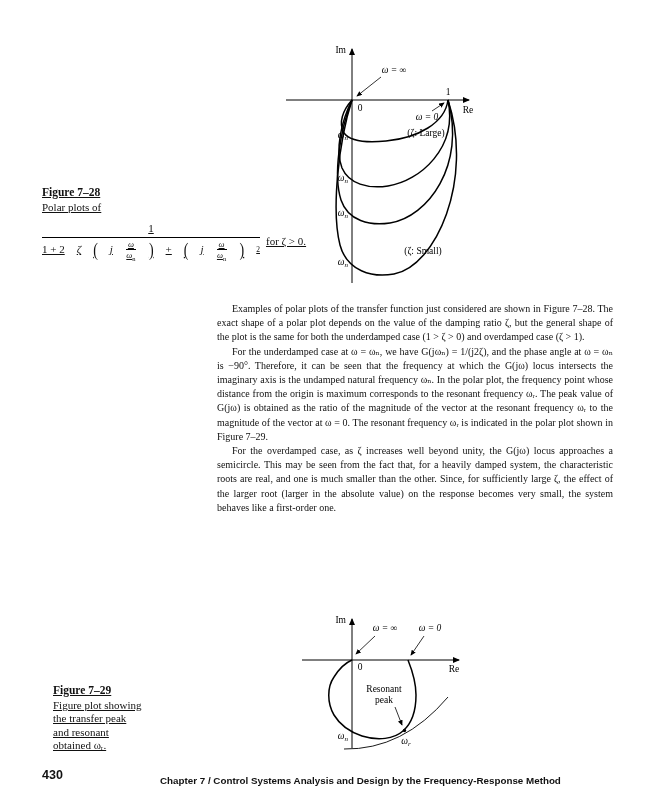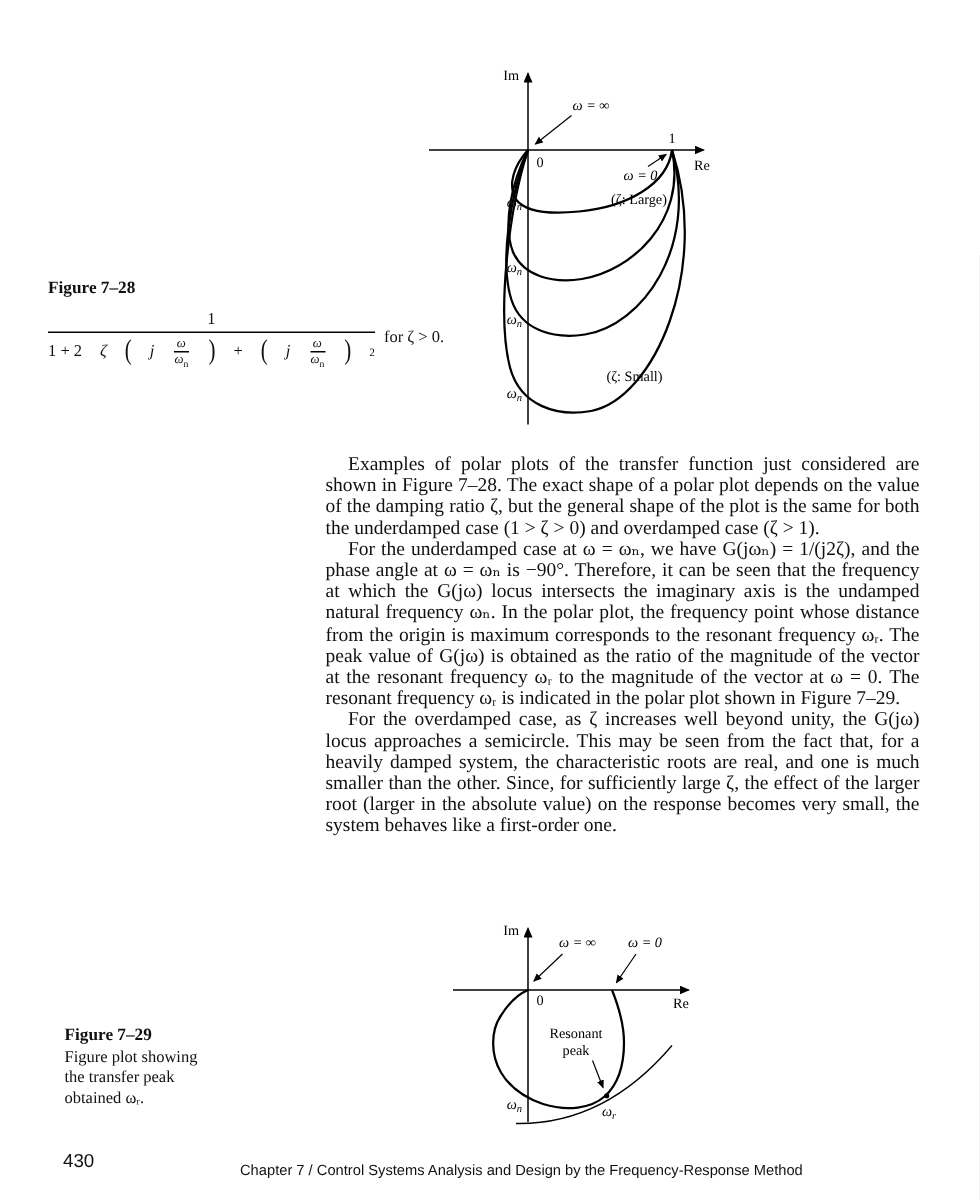--- a/index.html
+++ b/index.html
@@ -3,60 +3,61 @@
 <meta charset="utf-8">
 <style>
   html,body { margin:0; padding:0; background:#e8e8e8; }
   .page {
     position:relative; width:653px; height:800px; margin:0 auto;
     background:#ffffff; color:#111;
     font-family:"Liberation Serif","DejaVu Serif",serif;
     overflow:hidden;
   }
   
-  .fig-caption { position:absolute; left:32px; width:200px; font-size:11px; line-height:13.2px; }
+  .fig-caption { position:absolute; left:42px; width:200px; font-size:11px; line-height:13.2px;text-decoration:underline; }
   .fig-caption .fig-title { font-weight:bold; font-size:11.5px; margin-bottom:2px; }
   
   .formula { margin-top:8px; display:flex; align-items:center; gap:6px; font-size:11px; }
   .bigfrac { display:inline-flex; flex-direction:column; align-items:center; }
   .bf-top { align-self:stretch; text-align:center; padding:0 3px 1px 3px; border-bottom:1px solid #000; }
   .bf-bot { display:flex; align-items:center; gap:12px; padding-top:2px; white-space:nowrap; }
   .sfrac { display:inline-flex; flex-direction:column; align-items:center; font-size:8.5px; line-height:1.12; margin:0 1px; vertical-align:middle; }
   .sf-t { border-bottom:1px solid #000; padding:0 2px 0 2px; }
   .sf-b { padding-top:0.5px; }
   .mi { font-style:italic; }
   .paren { display:inline-block; font-size:14px; transform:scaleY(1.35); font-weight:400; }
   .msup { font-size:7.5px; vertical-align:super; line-height:0; }
   .msub { font-size:6.5px; vertical-align:sub; line-height:0; }
   .forclause { white-space:nowrap; }
   
   .bodytext { position:absolute; left:217px; top:302px; width:396px;
-    font-size:13px; line-height:14.2px; text-align:justify; }
+    font-size:10px; line-height:14.2px; text-align:justify; }
   .bodytext p { margin:0; text-indent:15px; }
   
   svg.plot { position:absolute; overflow:visible; }
   svg .axis { stroke:#000; stroke-width:1; fill:none; }
   svg .curve { stroke:#000; stroke-width:1.5; fill:none; }
   svg .thin-arc { stroke:#000; stroke-width:0.9; fill:none; }
   svg .ptr { stroke:#000; stroke-width:0.8; fill:none; }
   svg text { font-family:"Liberation Serif","DejaVu Serif",serif; font-size:9.5px; fill:#000; }
   svg text.math { font-style:italic; }
   
   .footer { position:absolute; left:42px; top:765px; width:575px;
-    font-family:"Liberation Sans","DejaVu Sans",sans-serif; font-weight:normal; }
+    font-family:"Liberation Sans","DejaVu Sans",sans-serif; font-weight:bold; }
   .pageno { font-size:12.5px; }
   .chapter { position:absolute; left:118px; top:10px; font-size:9.8px; }
 </style>
 </head>
 <body>
 
 <div class="page">
 
   <div class="fig-caption" style="top:186px;">
     <div class="fig-title">Figure 7–28</div>
+    <div>Polar plots of</div>
     <div class="formula">
       <span class="bigfrac">
         <span class="bf-top">1</span>
         <span class="bf-bot">
           <span>1 + 2</span>
             <span class="mi">ζ</span>
             <span class="paren">(</span>
             <span class="mi">j</span>
             <span class="sfrac">
               <span class="sf-t mi">ω</span>
@@ -114,20 +115,21 @@
   <div class="bodytext">
     <p>Examples of polar plots of the transfer function just considered are shown in Figure 7–28. The exact shape of a polar plot depends on the value of the damping ratio ζ, but the general shape of the plot is the same for both the underdamped case (1 &gt; ζ &gt; 0) and overdamped case (ζ &gt; 1).</p>
     <p>For the underdamped case at ω = ωₙ, we have G(jωₙ) = 1/(j2ζ), and the phase angle at ω = ωₙ is −90°. Therefore, it can be seen that the frequency at which the G(jω) locus intersects the imaginary axis is the undamped natural frequency ωₙ. In the polar plot, the frequency point whose distance from the origin is maximum corresponds to the resonant frequency ωᵣ. The peak value of G(jω) is obtained as the ratio of the magnitude of the vector at the resonant frequency ωᵣ to the magnitude of the vector at ω = 0. The resonant frequency ωᵣ is indicated in the polar plot shown in Figure 7–29.</p>
     <p>For the overdamped case, as ζ increases well beyond unity, the G(jω) locus approaches a semicircle. This may be seen from the fact that, for a heavily damped system, the characteristic roots are real, and one is much smaller than the other. Since, for sufficiently large ζ, the effect of the larger root (larger in the absolute value) on the response becomes very small, the system behaves like a first-order one.</p>
   </div>
 
   <div class="fig-caption" style="top:684px;margin-left:11px;">
     <div class="fig-title">Figure 7–29</div>
     <div>Figure plot showing</div>
     <div>the transfer peak</div>
+    <div>and resonant</div>
     <div>obtained ωᵣ.</div>
   </div>
 
   <svg class="plot" style="left:298px; top:610px; width:175px; height:148px;" viewBox="0 0 175 148">
     <defs>
       <marker id="arr729" markerWidth="8" markerHeight="8" refX="6" refY="3" orient="auto">
         <path d="M0,0 L7,3 L0,6 Z" fill="#000"></path>
       </marker>
     </defs>
 

